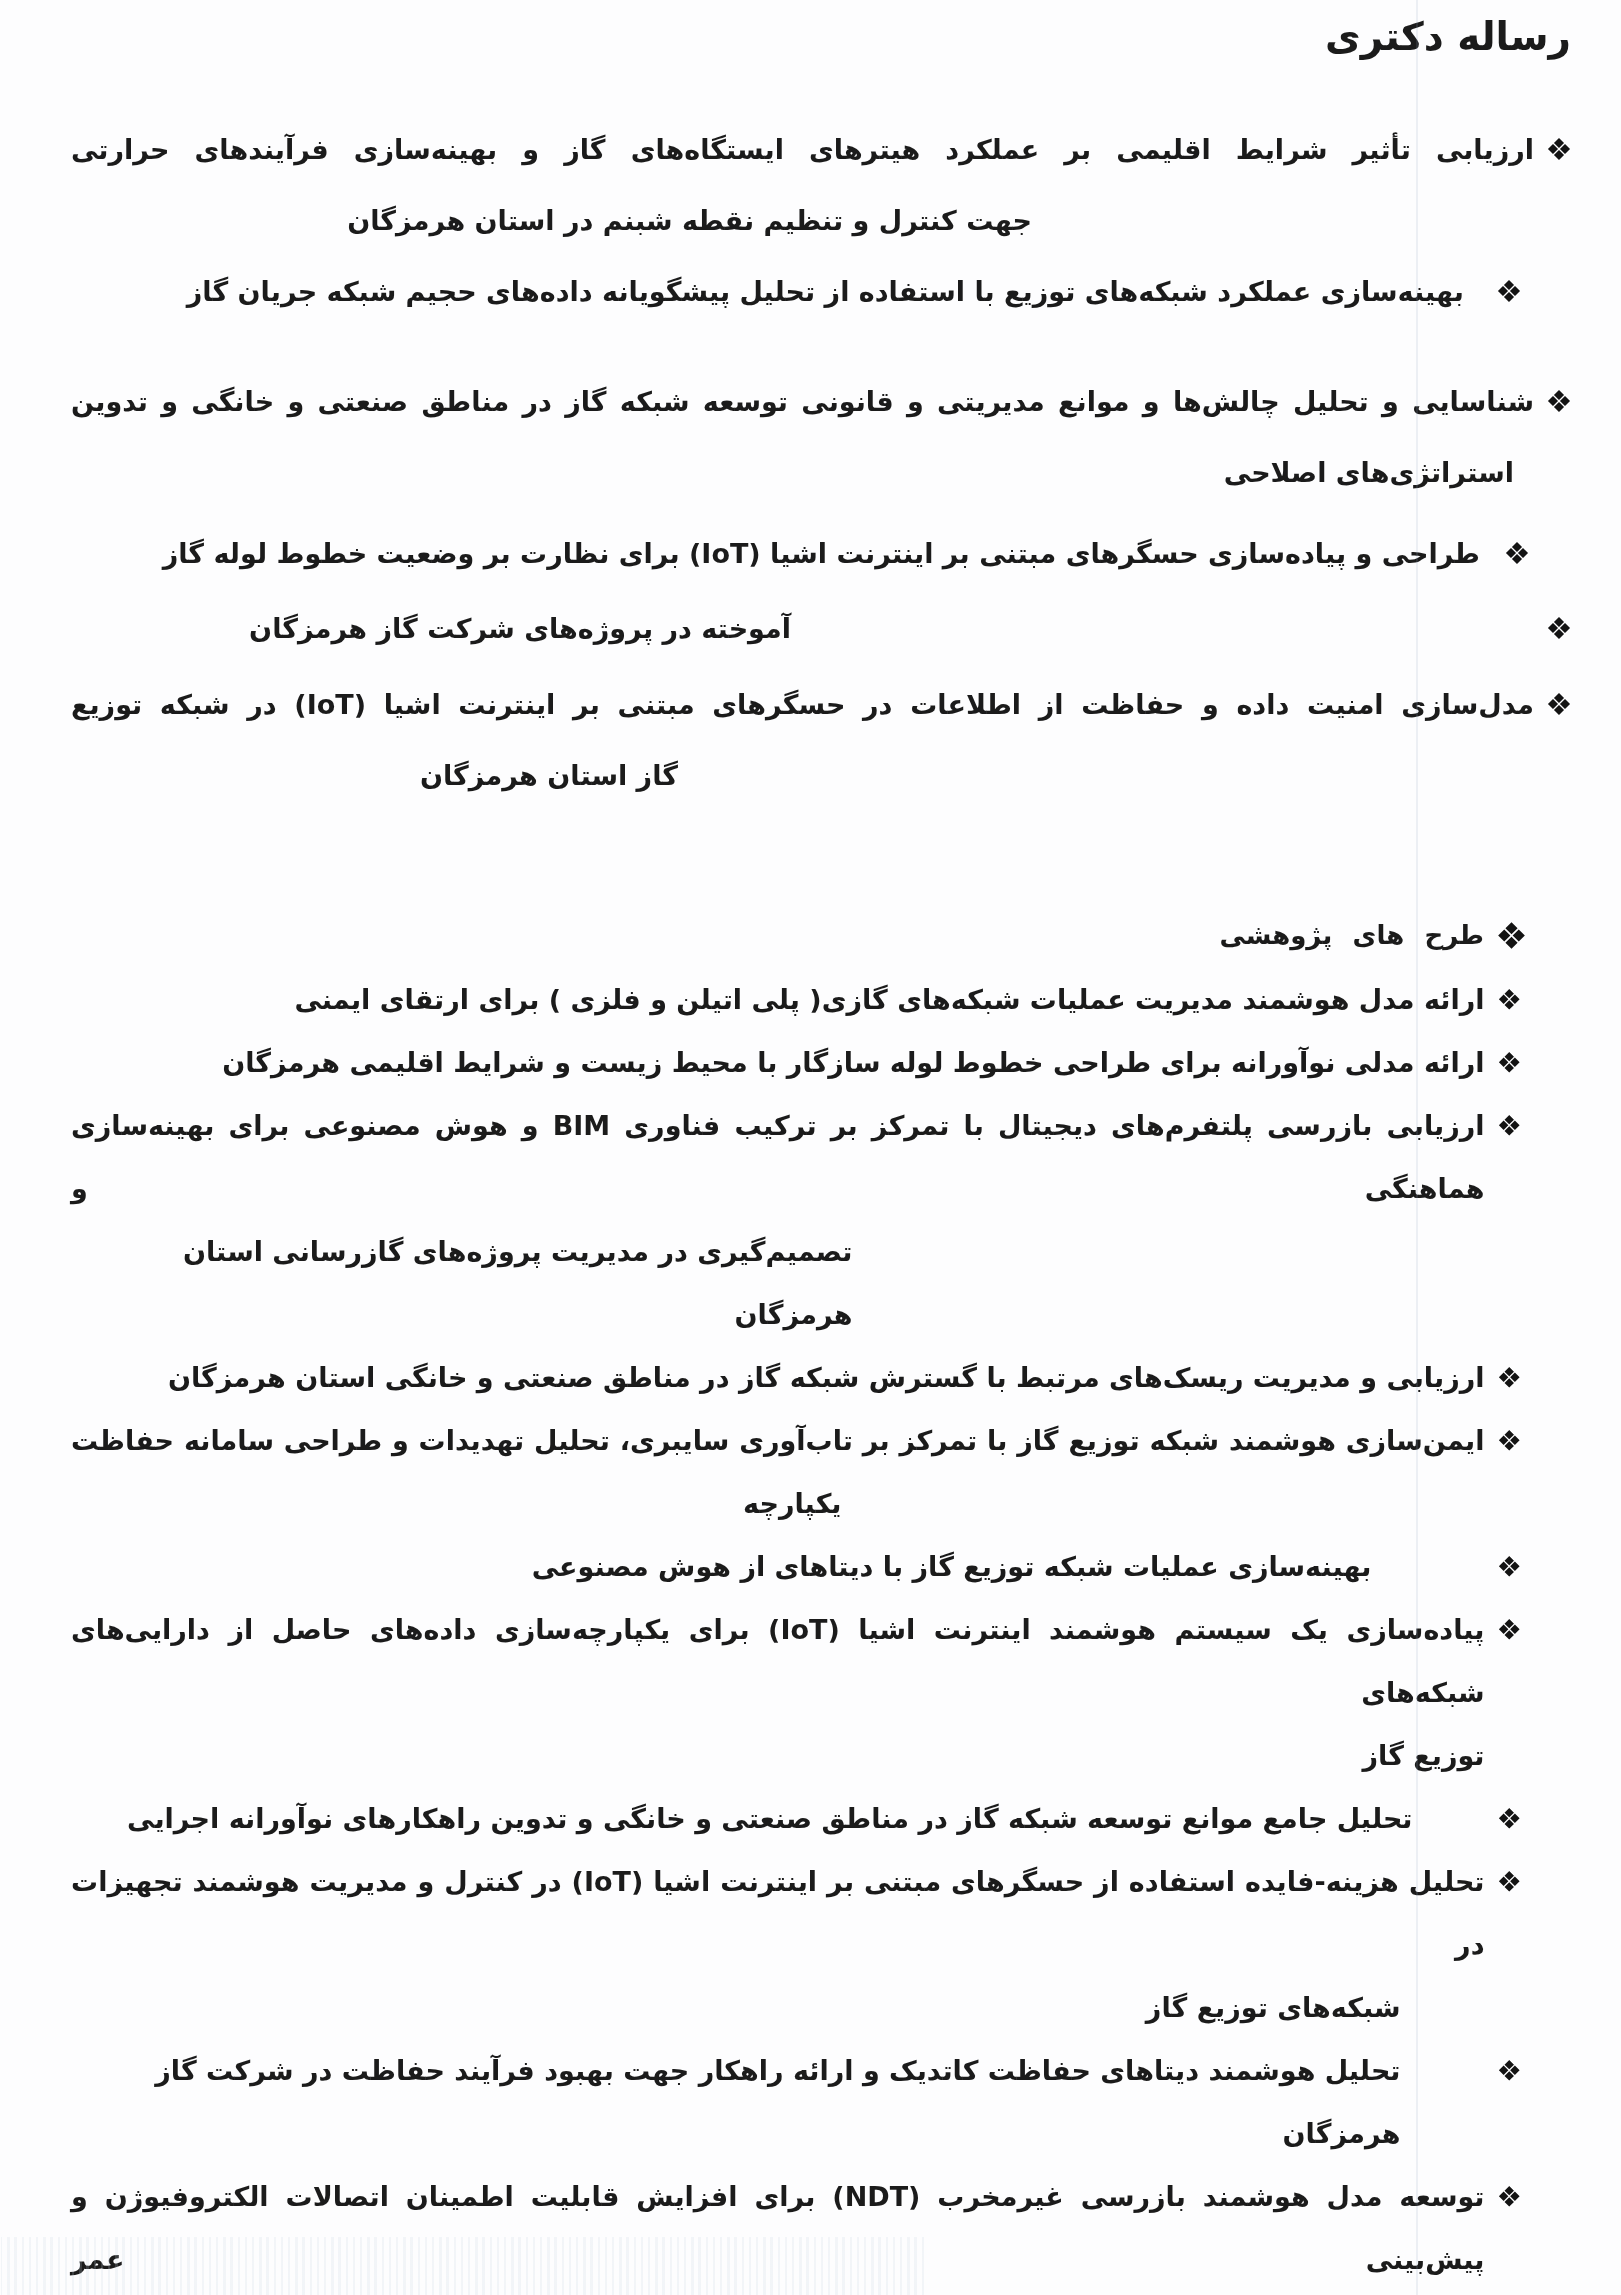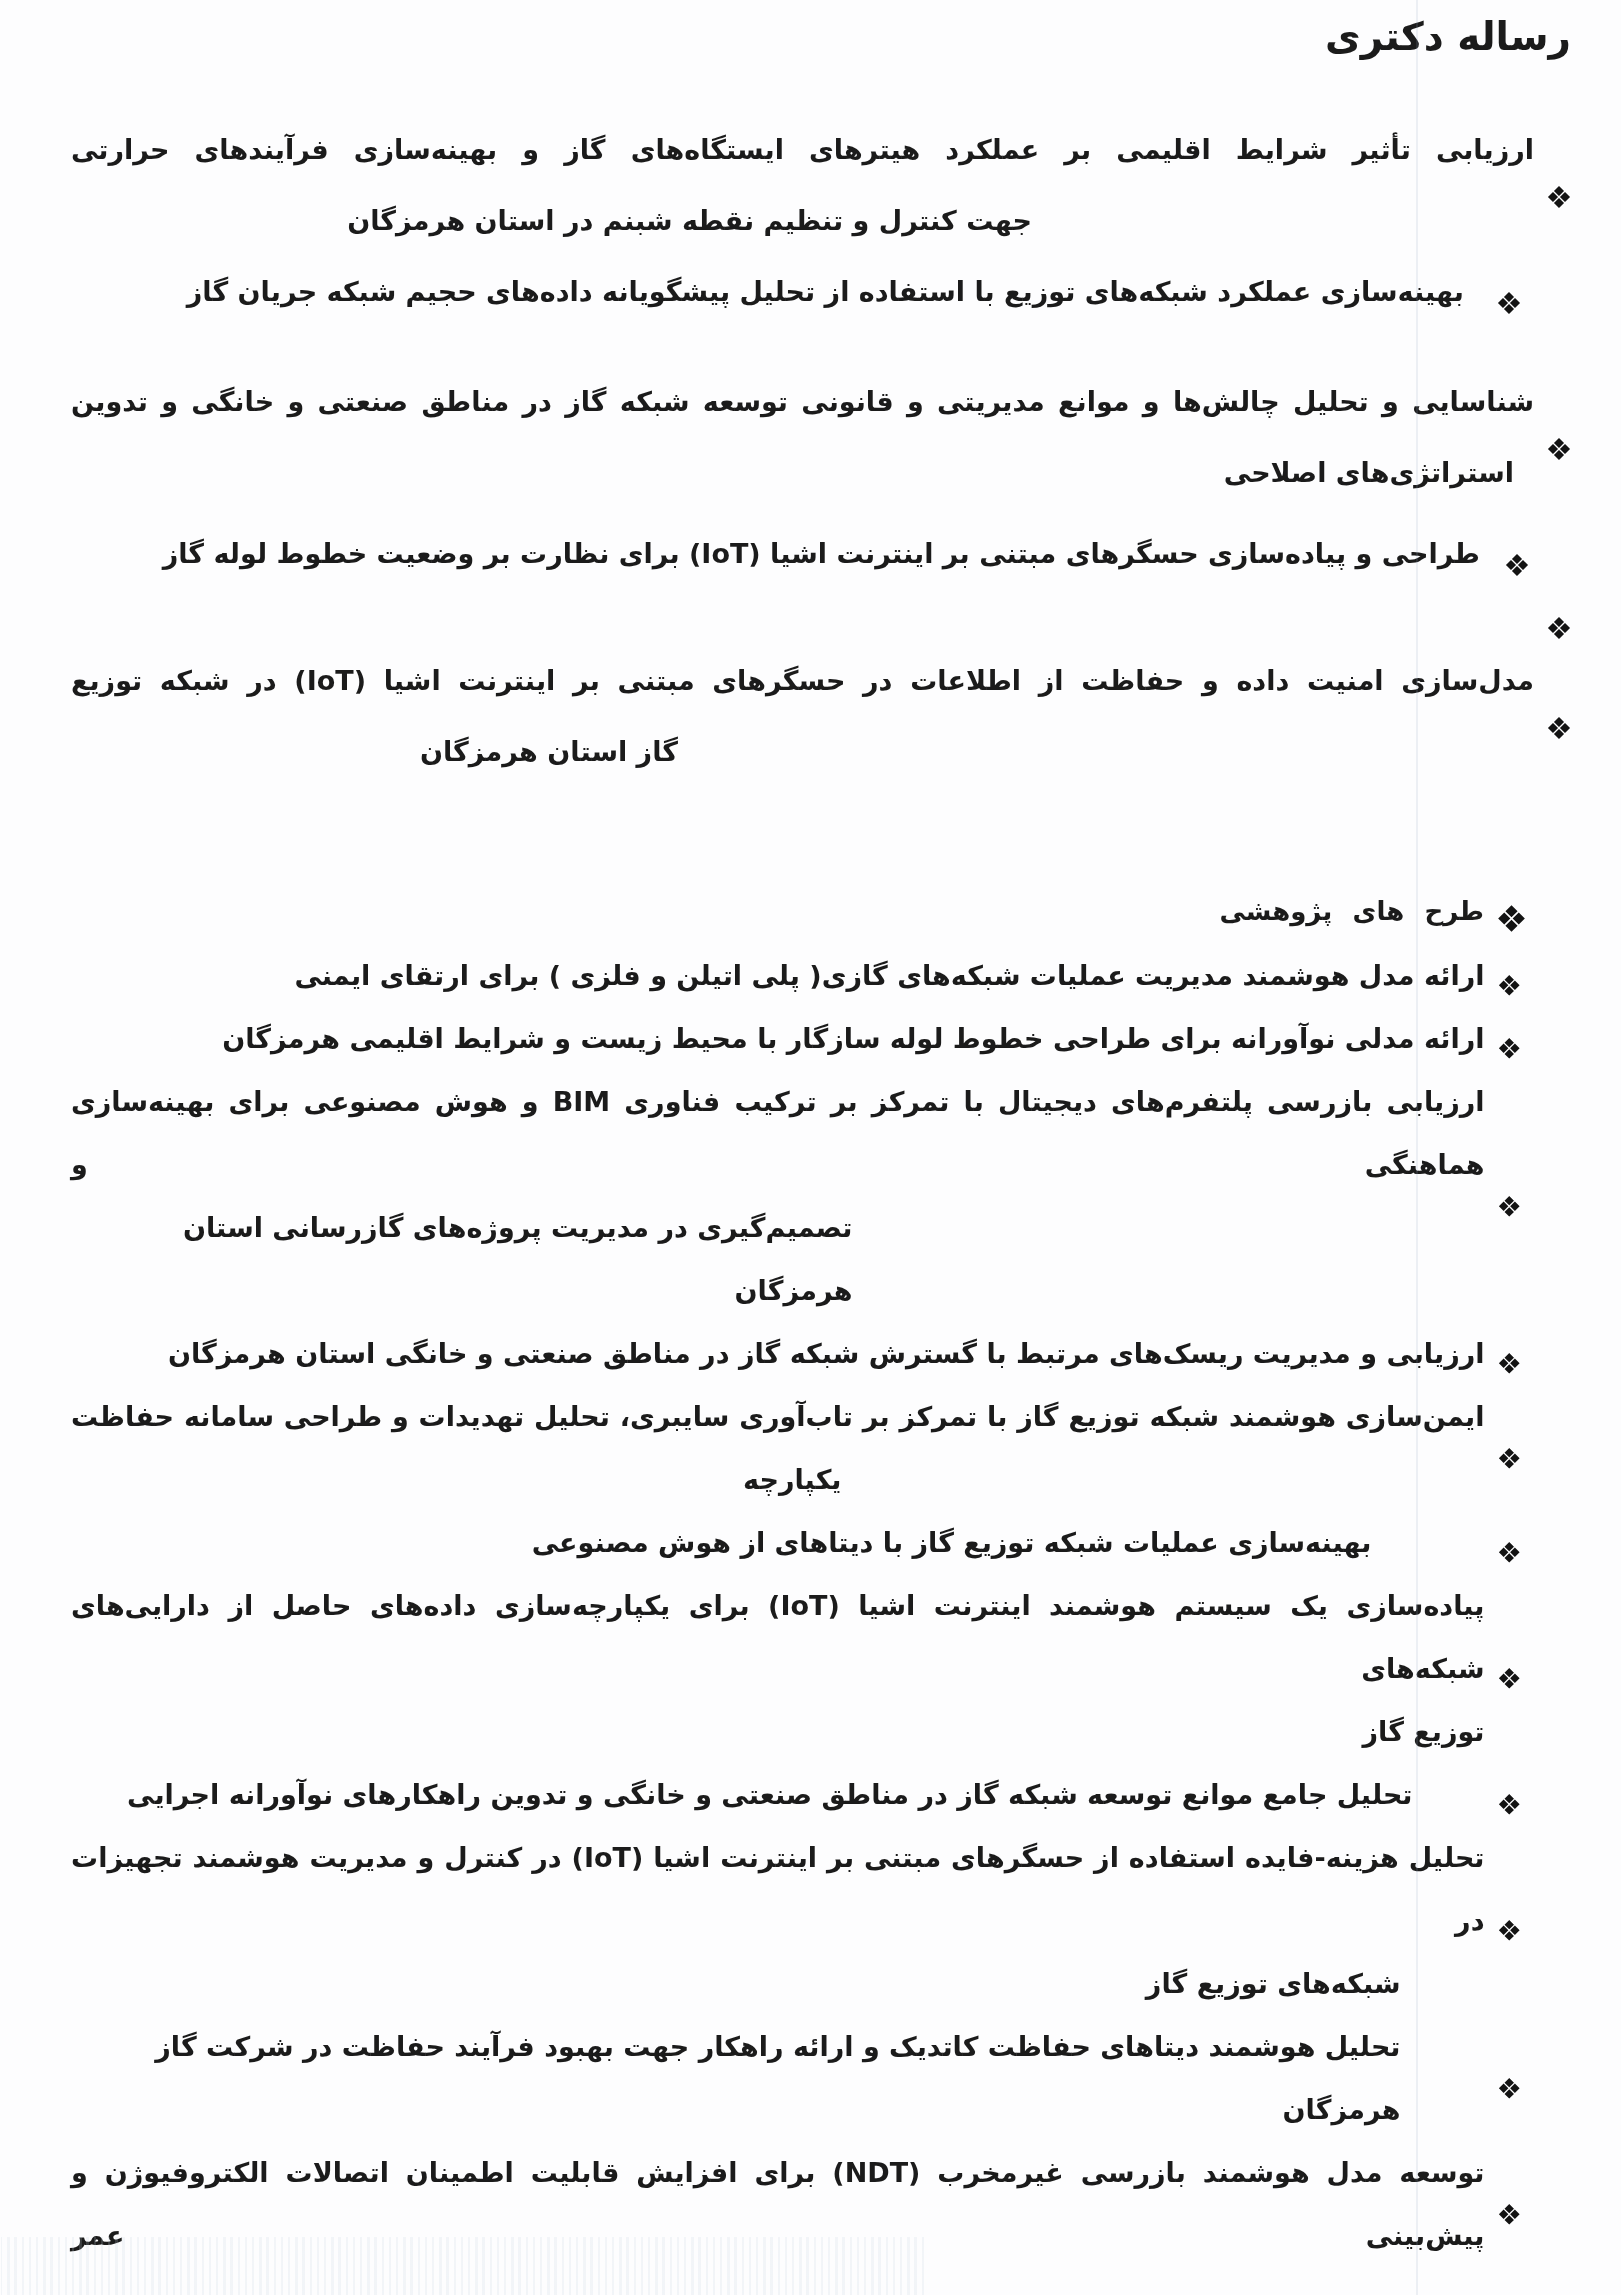--- a/index.html
+++ b/index.html
@@ -17,21 +17,21 @@
   }
   .doc-title{
     font-size:39px;
     line-height:48px;
     text-align:right;
     letter-spacing:-0.4px;
   }
   .section-1{margin-top:53px;}
   .item{
     display:flex;
-    align-items:center;
+    align-items:flex-start;
   }
   .bullet{
     flex:0 0 auto;
     width:24px;height:24px;
     margin-left:13px;
     margin-top:23px;
     fill:#131313;
   }
   .text{flex:1 1 auto; min-width:0;}
   .line{
@@ -127,20 +127,21 @@
     <div class="text">
       <div class="line" style="padding-right:12px">طراحی و پیاده‌سازی حسگرهای مبتنی بر اینترنت اشیا (IoT) برای نظارت بر وضعیت خطوط لوله گاز</div>
     </div>
   </div>
 
   <div class="item" style="margin-top:4.8px">
     <svg class="bullet" viewBox="0 0 30 30" width="24" height="24">
         <use href="#bul"></use>
       </svg>
     <div class="text">
+      <div class="line" style="padding-right:743px">آموخته در پروژه‌های شرکت گاز هرمزگان</div>
     </div>
   </div>
 
   <div class="item" style="margin-top:4.8px">
     <svg class="bullet" viewBox="0 0 30 30" width="24" height="24">
         <use href="#bul"></use>
       </svg>
     <div class="text">
       <div class="line just">مدل‌سازی امنیت داده و حفاظت از اطلاعات در حسگرهای مبتنی بر اینترنت اشیا (IoT) در شبکه توزیع</div>
       <div class="line" style="padding-right:856px">گاز استان هرمزگان</div>

